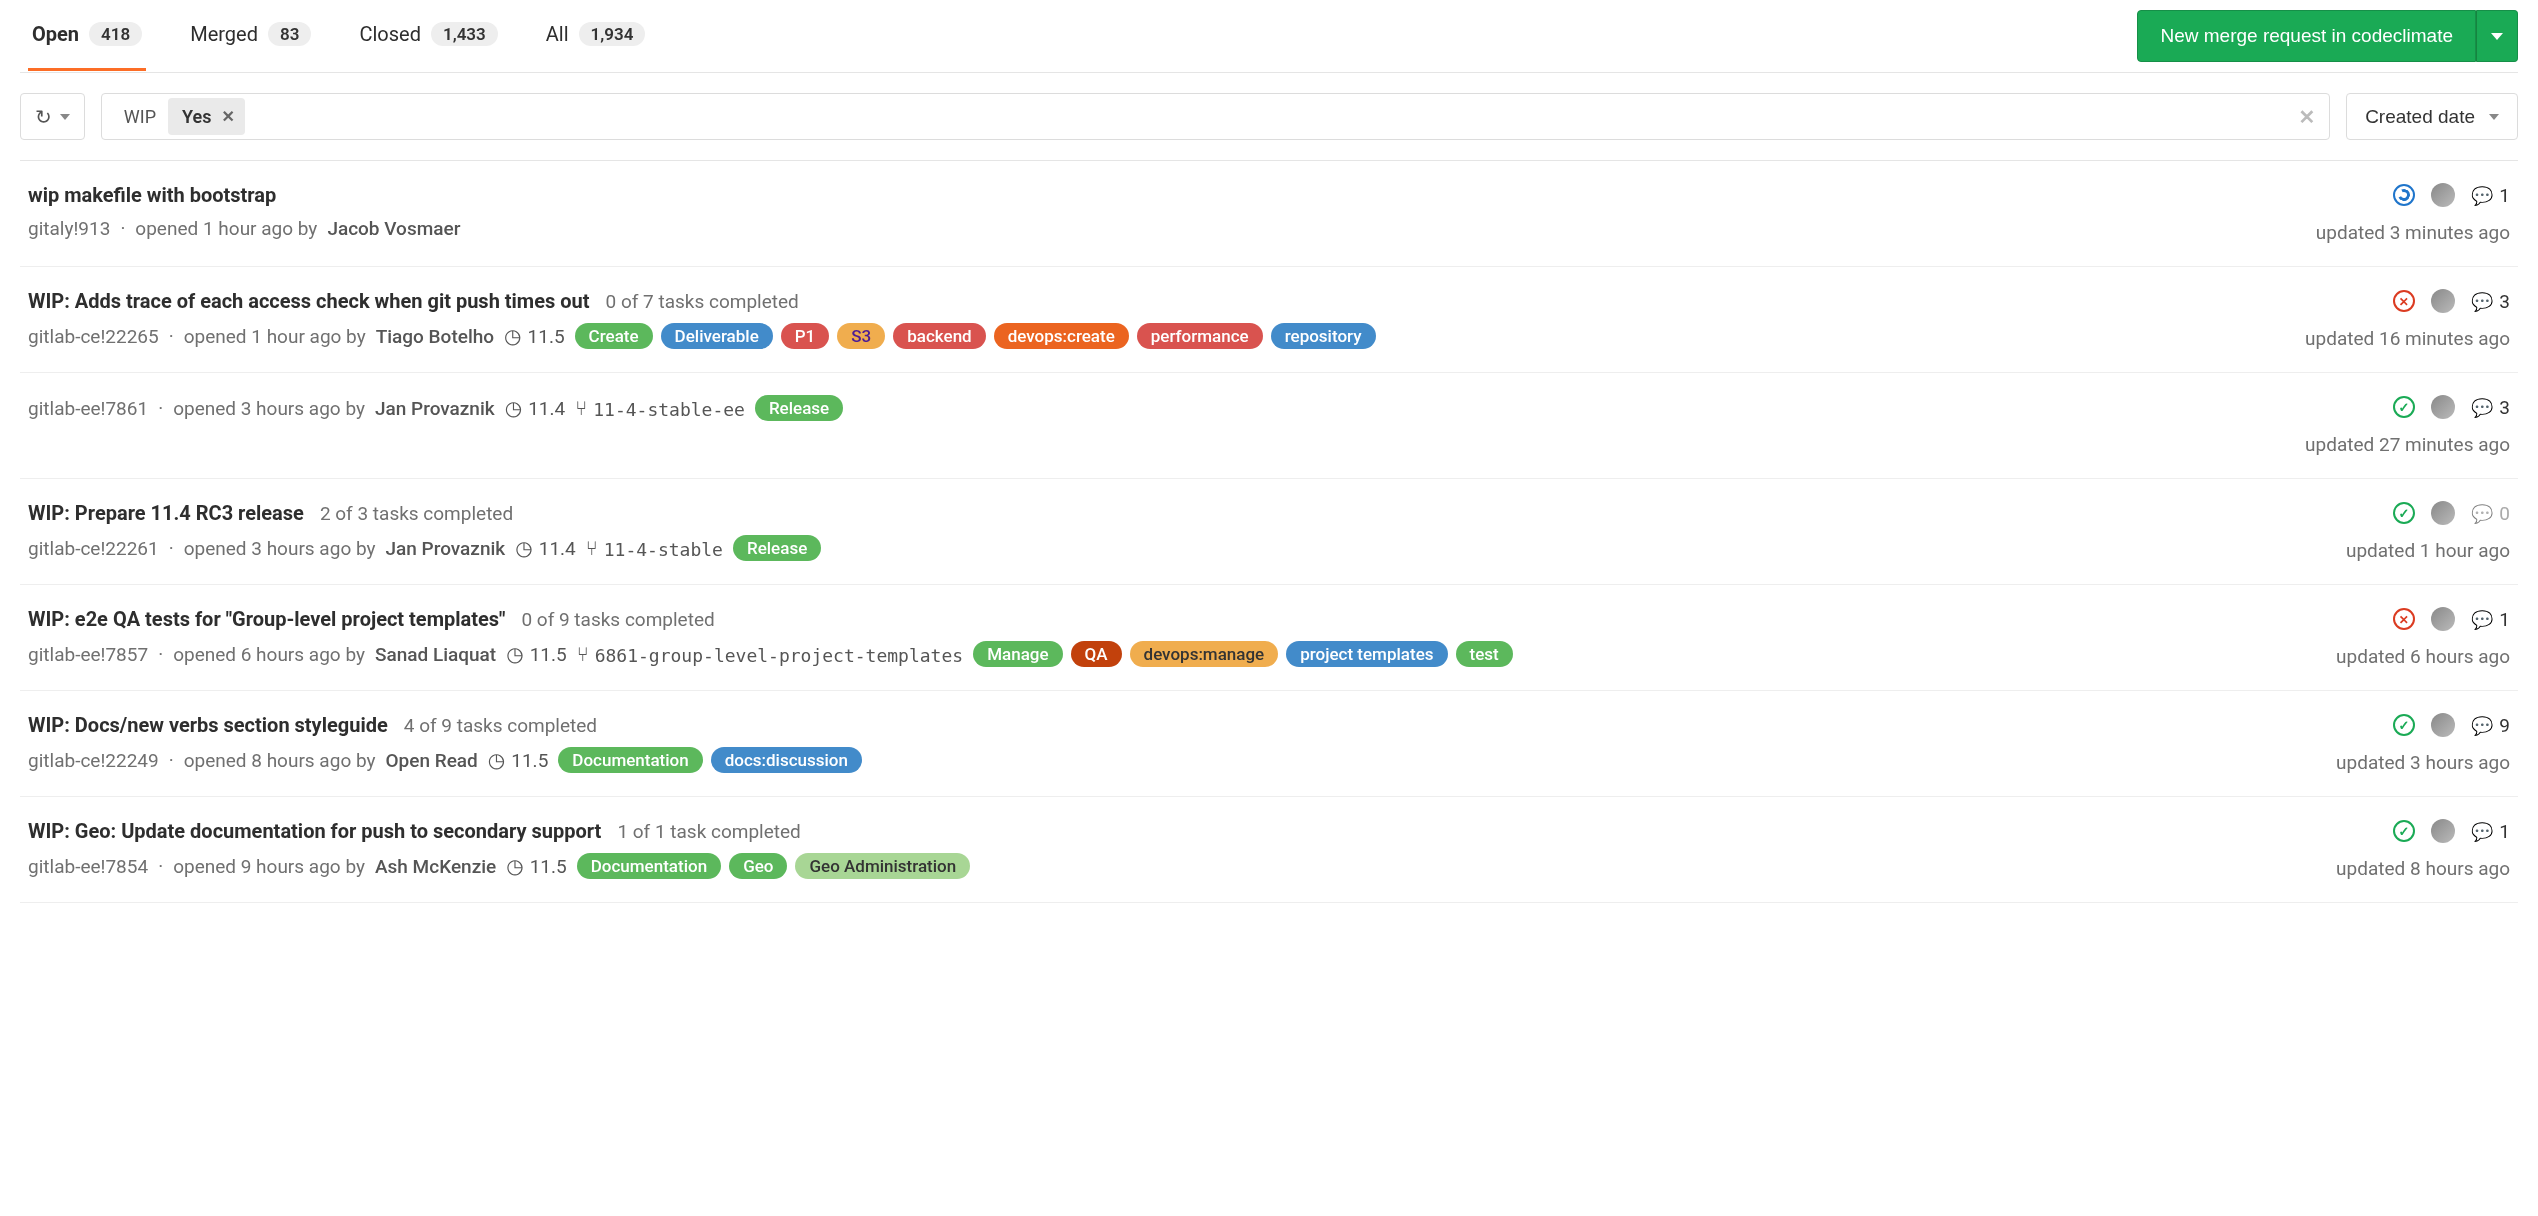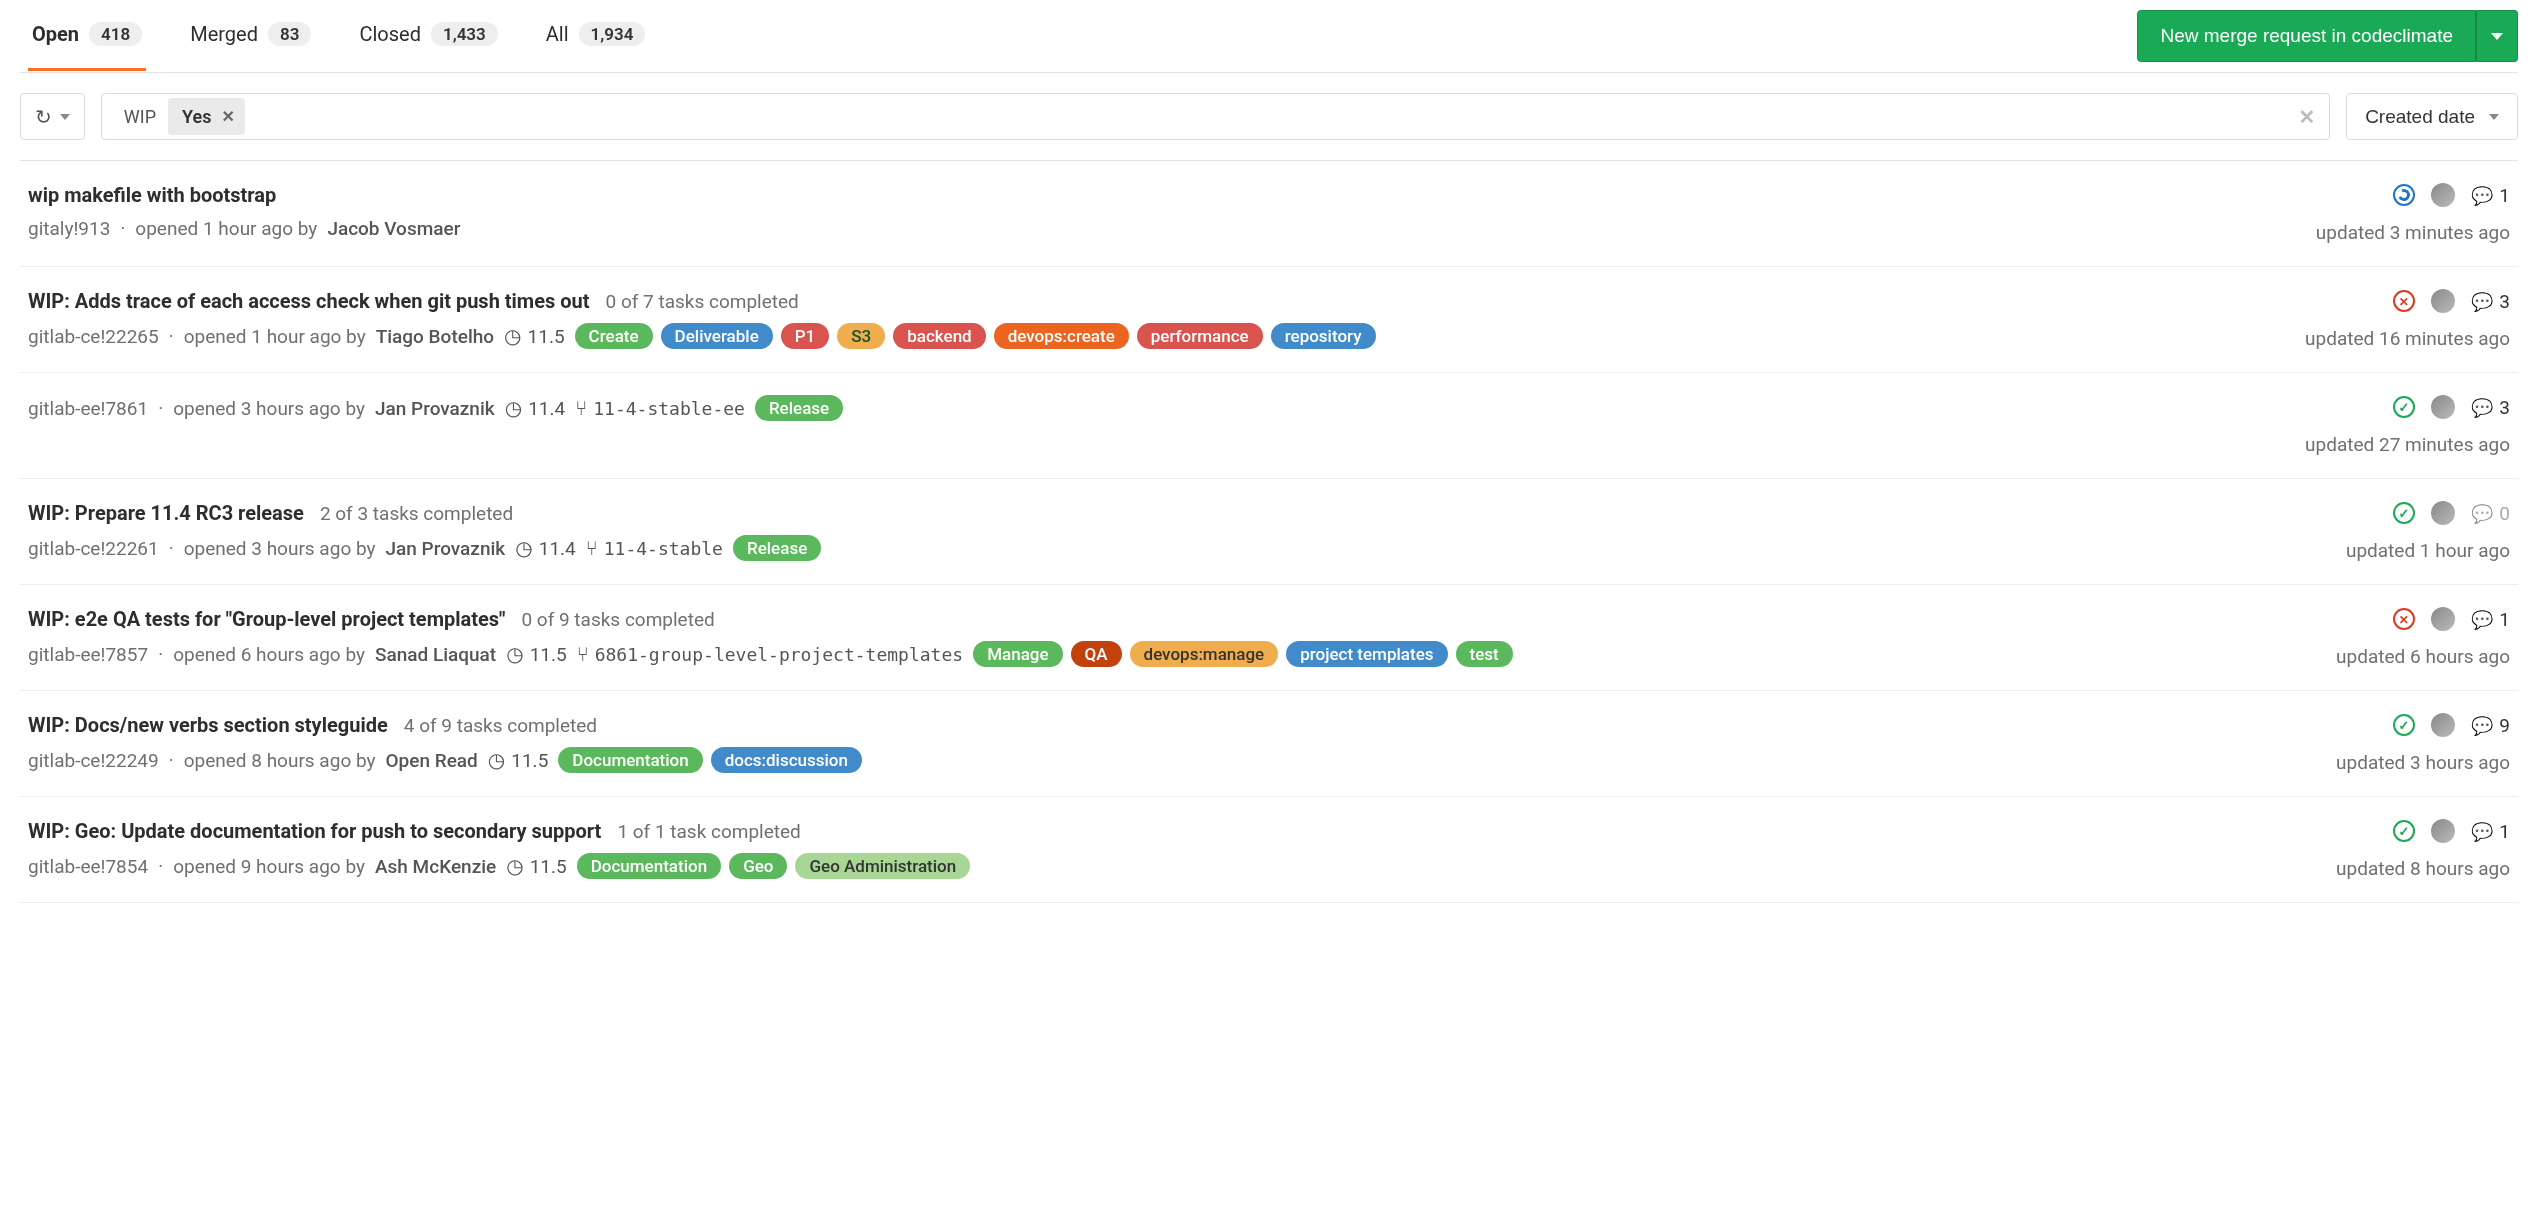--- a/index.html
+++ b/index.html
@@ -130,21 +130,21 @@
     padding: 22px 8px;
     border-bottom:1px solid #eee;
     gap:40px;
   }
   .mr-left { display:flex;flex-direction:column;gap:10px; }
   .mr-title-line { display:flex;align-items:center;flex-wrap:wrap;gap:16px; }
   .mr-title { font-size:20px;font-weight:700;color:#2e2e2e;cursor:pointer; }
   .task-count { font-size:19px;color:#707070; }
   .mr-meta-line { display:flex;align-items:center;flex-wrap:wrap;gap:10px;color:#707070;font-size:19px; }
   .author { color:#555;font-weight:500; }
-  .milestone, .branch { display:flex;align-items:center;gap:6px;color:#555;font-size:19px; }
+  .milestone, .branch { display:flex;align-items:flex-end;gap:6px;color:#555;font-size:19px; }
   .branch code, .mono { font-family: ui-monospace, Menlo, Consolas, monospace; font-size:18px; color:#555; }
   .labels { display:flex;gap:8px;flex-wrap:wrap; }
   .label {
     border-radius:14px;
     padding:3px 14px;
     font-size:17px;
     color:#fff;
     font-weight:500;
     cursor:pointer;
   }
@@ -270,21 +270,21 @@
           <span>opened 1 hour ago by</span>
           <span class="author">Tiago Botelho</span>
           <span class="milestone">
             <span class="ico clock-ico"></span>
             <span>11.5</span>
           </span>
           <span class="labels">
             <span class="label" style="background: rgb(92, 184, 92);">Create</span>
             <span class="label" style="background: rgb(66, 139, 202);">Deliverable</span>
             <span class="label" style="background: rgb(217, 83, 79);">P1</span>
-            <span class="label" style="background: rgb(240, 173, 78); color: #14532d;">S3</span>
+            <span class="label" style="background: rgb(240, 173, 78); color: #4c1d95;">S3</span>
             <span class="label" style="background: rgb(217, 83, 79);">backend</span>
             <span class="label" style="background: rgb(235, 100, 32);">devops:create</span>
             <span class="label" style="background: rgb(217, 83, 79);">performance</span>
             <span class="label" style="background: rgb(66, 139, 202);">repository</span>
           </span>
         </div>
       </div>
       <div class="mr-right">
         <div class="mr-right-top">
           <span class="pipe failed">

